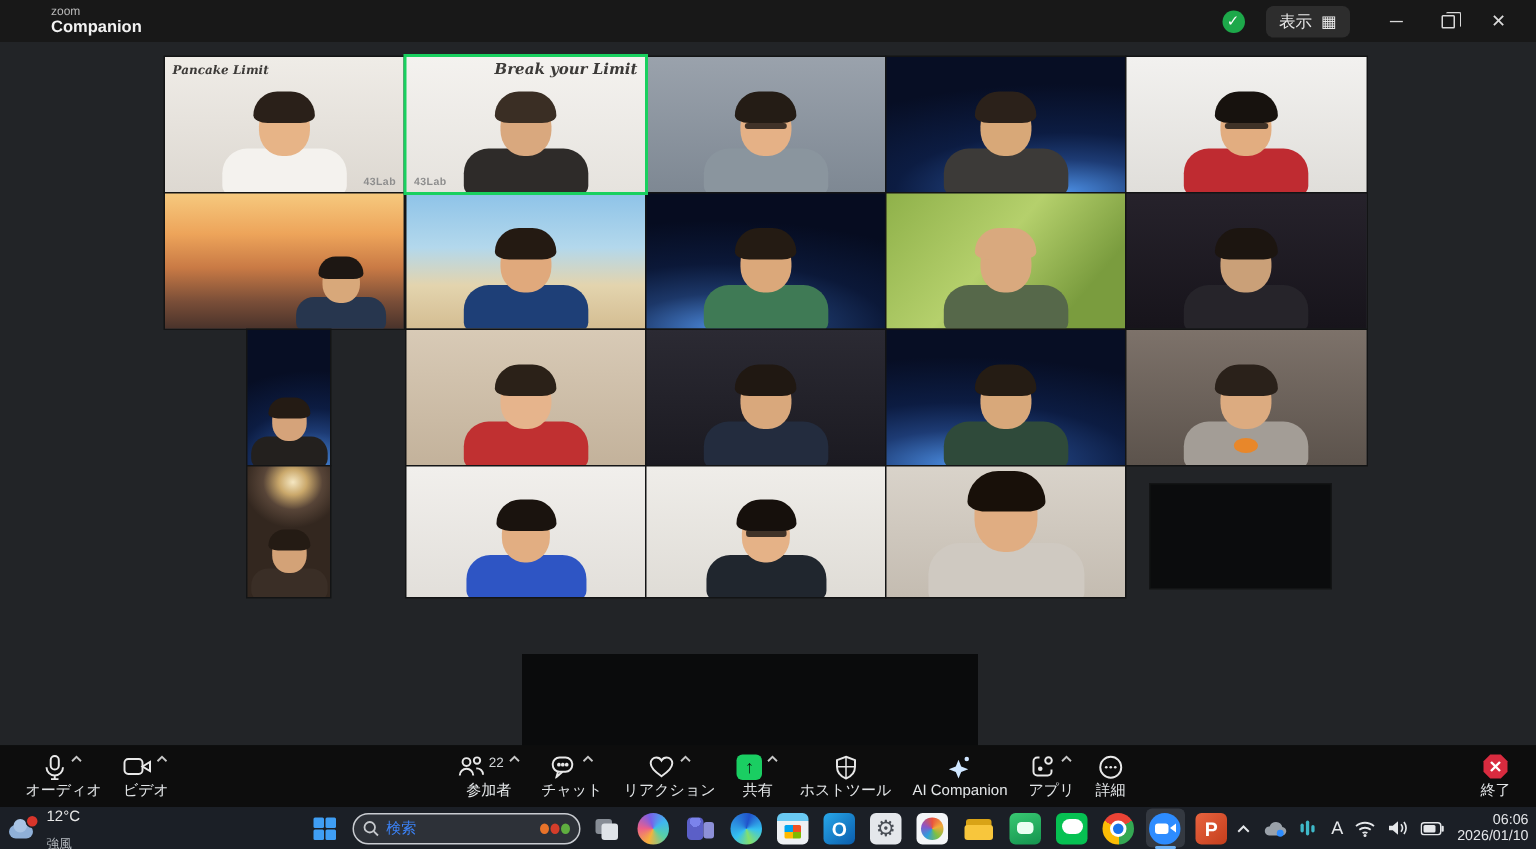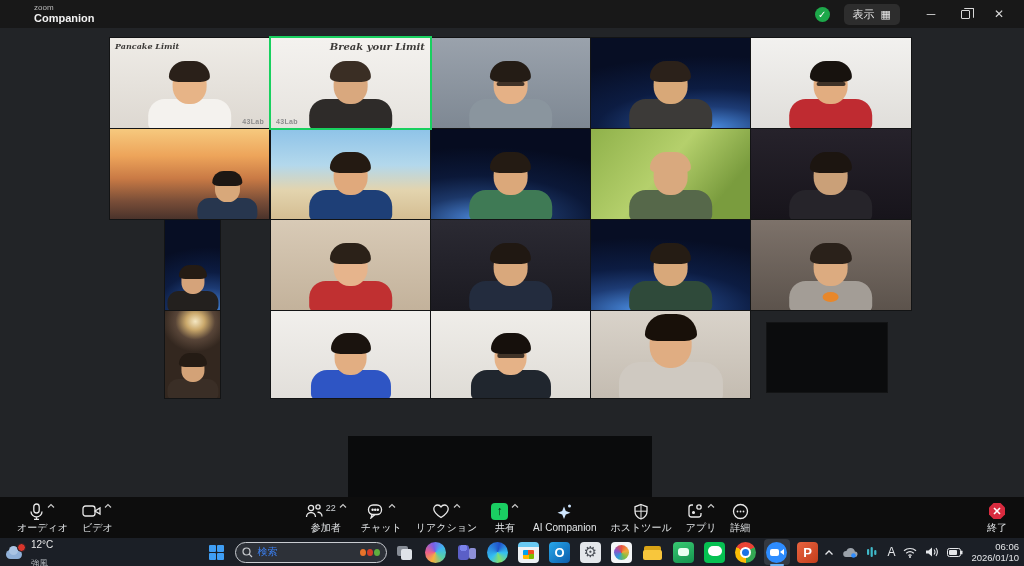--- a/index.html
+++ b/index.html
@@ -423,38 +423,38 @@
           <svg width="8" height="6" viewBox="0 0 8 6">
               <path d="M1 4.5 4 1.5 7 4.5" fill="none" stroke="#c8c8c8" stroke-width="1.2"></path>
             </svg>
         </span>
       </span>
       <span class="tlabel">共有</span>
     </button>
     <button class="tbtn">
       <span class="trow">
         <span class="ticon">
+          <svg width="16" height="17" viewBox="0 0 16 17">
+              <path d="M8 1.5 14 3.8v4.4c0 4-2.6 6.5-6 7.8-3.4-1.3-6-3.8-6-7.8V3.8z" fill="none" stroke="#e8e8e8" stroke-width="1.3"></path>
+              <path d="M8 1.5v14.5M2 8.2h12" stroke="#e8e8e8" stroke-width="1"></path>
+            </svg>
+        </span>
+      </span>
+      <span class="tlabel">ホストツール</span>
+    </button>
+    <button class="tbtn">
+      <span class="trow">
+        <span class="ticon">
           <svg width="18" height="17" viewBox="0 0 18 17">
               <path d="M8 3.5 9.8 8 14.5 9.8 9.8 11.6 8 16 6.2 11.6 1.5 9.8 6.2 8z" fill="#cfe6ff"></path>
               <circle cx="13.5" cy="3" r="1.5" fill="#cfe6ff"></circle>
             </svg>
         </span>
       </span>
       <span class="tlabel">AI Companion</span>
-    </button>
-    <button class="tbtn">
-      <span class="trow">
-        <span class="ticon">
-          <svg width="16" height="17" viewBox="0 0 16 17">
-              <path d="M8 1.5 14 3.8v4.4c0 4-2.6 6.5-6 7.8-3.4-1.3-6-3.8-6-7.8V3.8z" fill="none" stroke="#e8e8e8" stroke-width="1.3"></path>
-              <path d="M8 1.5v14.5M2 8.2h12" stroke="#e8e8e8" stroke-width="1"></path>
-            </svg>
-        </span>
-      </span>
-      <span class="tlabel">ホストツール</span>
     </button>
     <button class="tbtn">
       <span class="trow">
         <span class="ticon">
           <svg width="17" height="16" viewBox="0 0 17 16">
               <g fill="none" stroke="#e8e8e8" stroke-width="1.3">
                 <path d="M6 2H4.5A2.5 2.5 0 0 0 2 4.5v7A2.5 2.5 0 0 0 4.5 14h7a2.5 2.5 0 0 0 2.5-2.5V10"></path>
                 <circle cx="12" cy="4" r="2.2"></circle>
                 <circle cx="6.5" cy="9.5" r="0.9" fill="#e8e8e8"></circle>
               </g>

